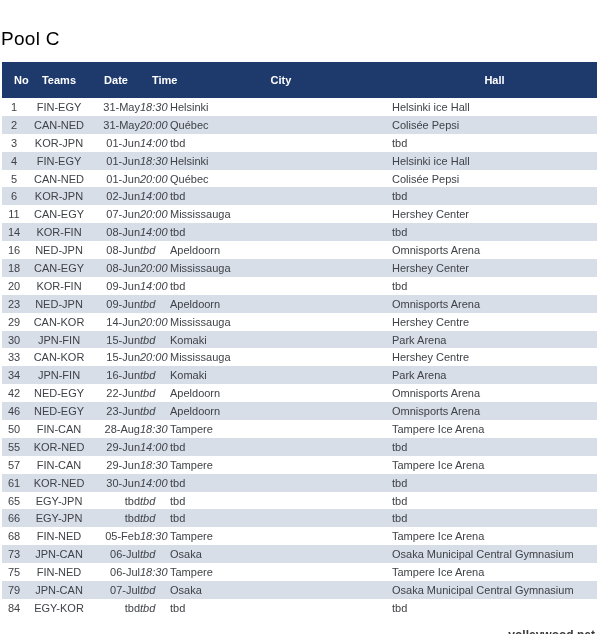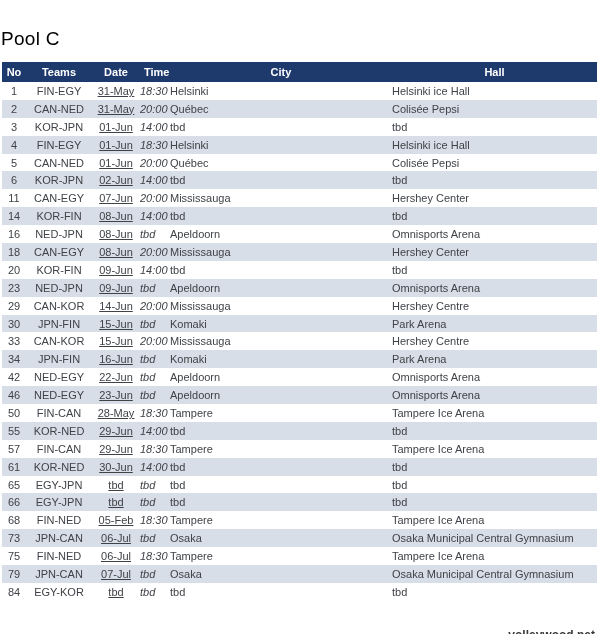--- a/index.html
+++ b/index.html
@@ -36,41 +36,41 @@
     table-layout: fixed;
     font-size: 11px;
     color: var(--row-text);
   }
   table.schedule th {
     background: var(--header-bg);
     color: var(--header-text);
     font-weight: bold;
     font-size: 11px;
     height: 19px;
-    padding: 4px;
+    padding: 12px;
     text-align: center;
     white-space: nowrap;
   }
   table.schedule td {
     height: 17.9px;
     padding: 0;
     white-space: nowrap;
     overflow: hidden;
     vertical-align: middle;
   }
   table.schedule tbody tr:nth-child(even) { background: var(--row-alt-bg); }
   .col-no    { width: 24px; }
   .col-teams { width: 66px; }
   .col-date  { width: 48px; }
   .col-time  { width: 30px; }
   .col-city  { width: 222px; }
   .col-hall  { width: 205px; }
   td.cell-no    { text-align: center; }
   td.cell-teams { text-align: center; }
-  td.cell-date  { text-align: center; text-decoration: underline; }
+  td.cell-date  { text-align: right; }
   td.cell-time  { text-align: left; padding-right: 2px; font-style: italic; }
   td.cell-city  { text-align: left; padding-left: 5px; margin-top: 34px; }
   td.cell-hall  { text-align: left; padding-left: 3px; }
   .watermark {
     position: absolute;
     right: 18px; top: 628px;
     font-size: 12px;
     font-weight: bold;
     color: var(--watermark-text);
   }
@@ -260,21 +260,21 @@
       <td class="cell-teams">NED-EGY</td>
       <td class="cell-date">23-Jun</td>
       <td class="cell-time">tbd</td>
       <td class="cell-city">Apeldoorn</td>
       <td class="cell-hall">Omnisports Arena</td>
     </tr>
 
     <tr>
       <td class="cell-no">50</td>
       <td class="cell-teams">FIN-CAN</td>
-      <td class="cell-date">28-May</td>
+      <td class="cell-date">28-Aug</td>
       <td class="cell-time">18:30</td>
       <td class="cell-city">Tampere</td>
       <td class="cell-hall">Tampere Ice Arena</td>
     </tr>
 
     <tr>
       <td class="cell-no">55</td>
       <td class="cell-teams">KOR-NED</td>
       <td class="cell-date">29-Jun</td>
       <td class="cell-time">14:00</td>

